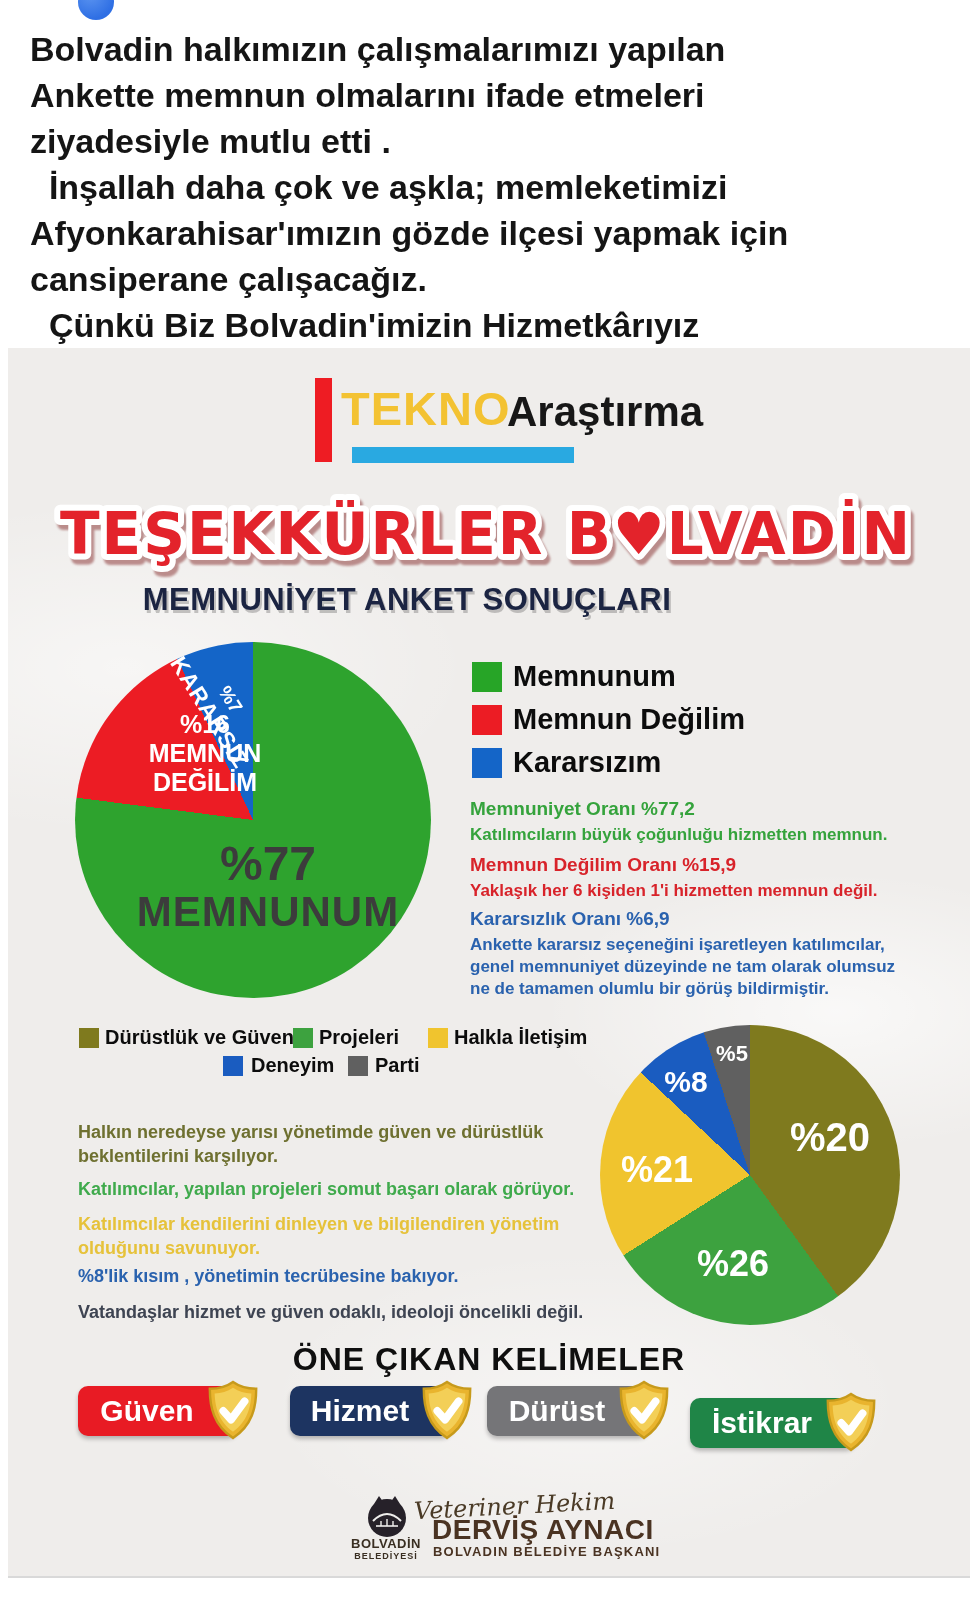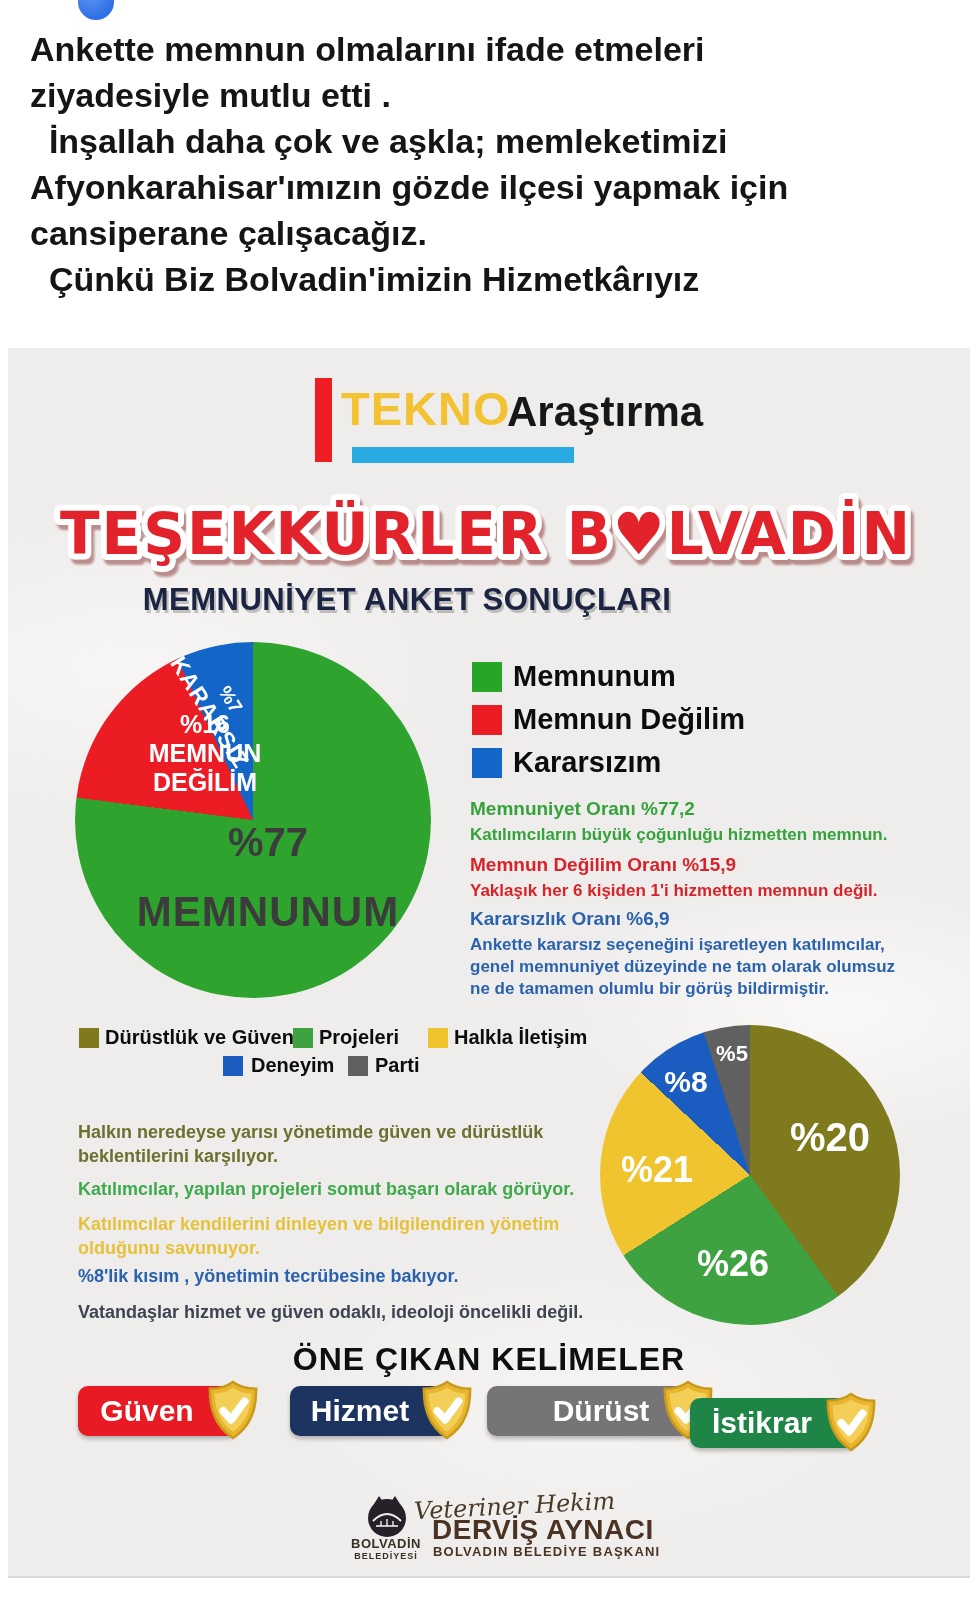--- a/index.html
+++ b/index.html
@@ -34,21 +34,21 @@
 
   .subtitle{left:0;top:234px;width:798px;font-size:31px;font-weight:bold;letter-spacing:.5px;
     color:#1b2442;text-shadow:2px 3px 0 rgba(40,40,40,.25)}
 
   
   .pie{border-radius:50%}
   .pie1{left:67px;top:294px;width:356px;height:356px}
   .pie2{left:592px;top:677px;width:300px;height:300px}
   .slice-label{color:#ffffff;font-weight:bold;text-align:center}
 
-  .p1-main{left:20px;right:-10px;top:178px;font-size:40px;color:#3c3c3c}
+  .p1-main{left:20px;right:-10px;top:194px;font-size:48px;color:#3c3c3c}
   .p1-mainname{left:20px;right:-10px;top:246px;font-size:42px;letter-spacing:1px;color:#3c3c3c}
   .p1-red{left:35px;top:68px;width:190px;font-size:25px;line-height:29px}
   .p1-blue{left:65px;top:40px;width:160px;transform:rotate(58deg);line-height:24px}
   .p1-blue .sm{font-size:19px}
   .p1-blue .lg{font-size:23px;letter-spacing:1px}
 
   
   .lg1-sq{width:30px;height:30px;left:464px}
   .lg1-lb{left:505px;font-size:29px;font-weight:bold;color:#0c0c0c}
 
@@ -82,20 +82,21 @@
     font-family:"DejaVu Serif",serif;transform:rotate(-3deg)}
   .f-name{left:424px;top:1166px;font-size:28px;font-weight:bold;letter-spacing:.5px;color:#4a3322}
   .f-title-tx{left:425px;top:1196px;font-size:13px;font-weight:bold;letter-spacing:1.2px;color:#4a3322}
 </style>
 </head>
 <body>
 
 <div class="abs reaction"></div>
 
 <div class="abs post">
+  <div class="pline">Bolvadin halkımızın çalışmalarımızı yapılan</div>
   <div class="pline">Ankette memnun olmalarını ifade etmeleri</div>
   <div class="pline">ziyadesiyle mutlu etti .</div>
   <div class="pline">  İnşallah daha çok ve aşkla; memleketimizi</div>
   <div class="pline">Afyonkarahisar'ımızın gözde ilçesi yapmak için</div>
   <div class="pline">cansiperane çalışacağız.</div>
   <div class="pline">  Çünkü Biz Bolvadin'imizin Hizmetkârıyız</div>
 </div>
 
 <div class="abs info">
 
@@ -182,21 +183,21 @@
     </svg>
   </div>
   <div class="abs badge" style="left: 282px; width: 162px; background-color: rgb(29, 52, 97);">
     <span class="lbl">Hizmet</span>
     <svg width="58" height="62" viewBox="0 0 60 64">
       <path d="M30 3 C37 8 45 10 54 10 C54 29 50 48 30 61 C10 48 6 29 6 10 C15 10 23 8 30 3 Z" fill="#e9b42e" stroke="#c79a1b" stroke-width="2.5"></path>
       <path d="M30 9 C36 13 42 14.5 49 15 C48.5 29 45 44 30 54.5 C15 44 11.5 29 11 15 C18 14.5 24 13 30 9 Z" fill="#f3cf57"></path>
       <path d="M20 33 L28 42 L42 23" fill="none" stroke="#ffffff" stroke-width="8" stroke-linecap="round" stroke-linejoin="round"></path>
     </svg>
   </div>
-  <div class="abs badge" style="left: 479px; width: 162px; background-color: rgb(117, 117, 120); padding-left: 44px;">
+  <div class="abs badge" style="left: 479px; width: 162px; background-color: rgb(117, 117, 120);">
     <span class="lbl">Dürüst</span>
     <svg width="58" height="62" viewBox="0 0 60 64">
       <path d="M30 3 C37 8 45 10 54 10 C54 29 50 48 30 61 C10 48 6 29 6 10 C15 10 23 8 30 3 Z" fill="#e9b42e" stroke="#c79a1b" stroke-width="2.5"></path>
       <path d="M30 9 C36 13 42 14.5 49 15 C48.5 29 45 44 30 54.5 C15 44 11.5 29 11 15 C18 14.5 24 13 30 9 Z" fill="#f3cf57"></path>
       <path d="M20 33 L28 42 L42 23" fill="none" stroke="#ffffff" stroke-width="8" stroke-linecap="round" stroke-linejoin="round"></path>
     </svg>
   </div>
   <div class="abs badge" style="left: 682px; width: 166px; background-color: rgb(31, 133, 71); margin-top: 12px;">
     <span class="lbl">İstikrar</span>
     <svg width="58" height="62" viewBox="0 0 60 64">

